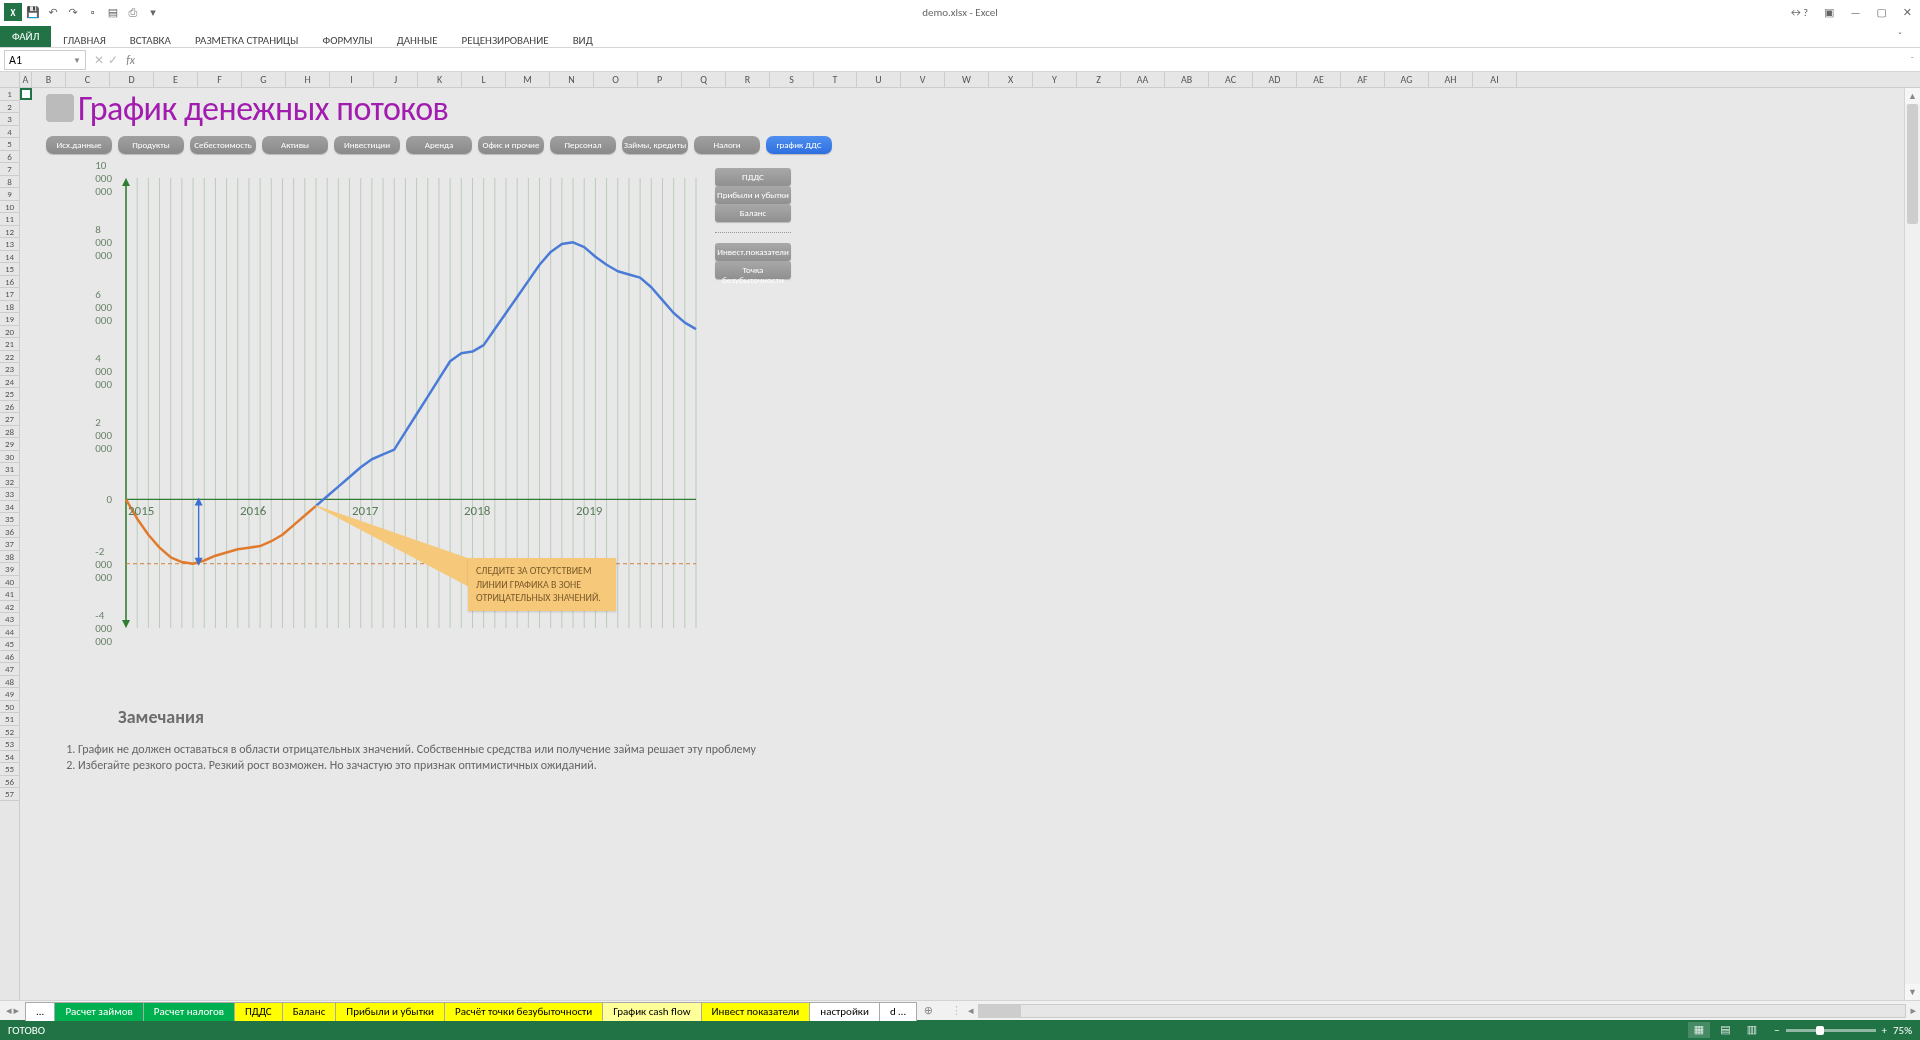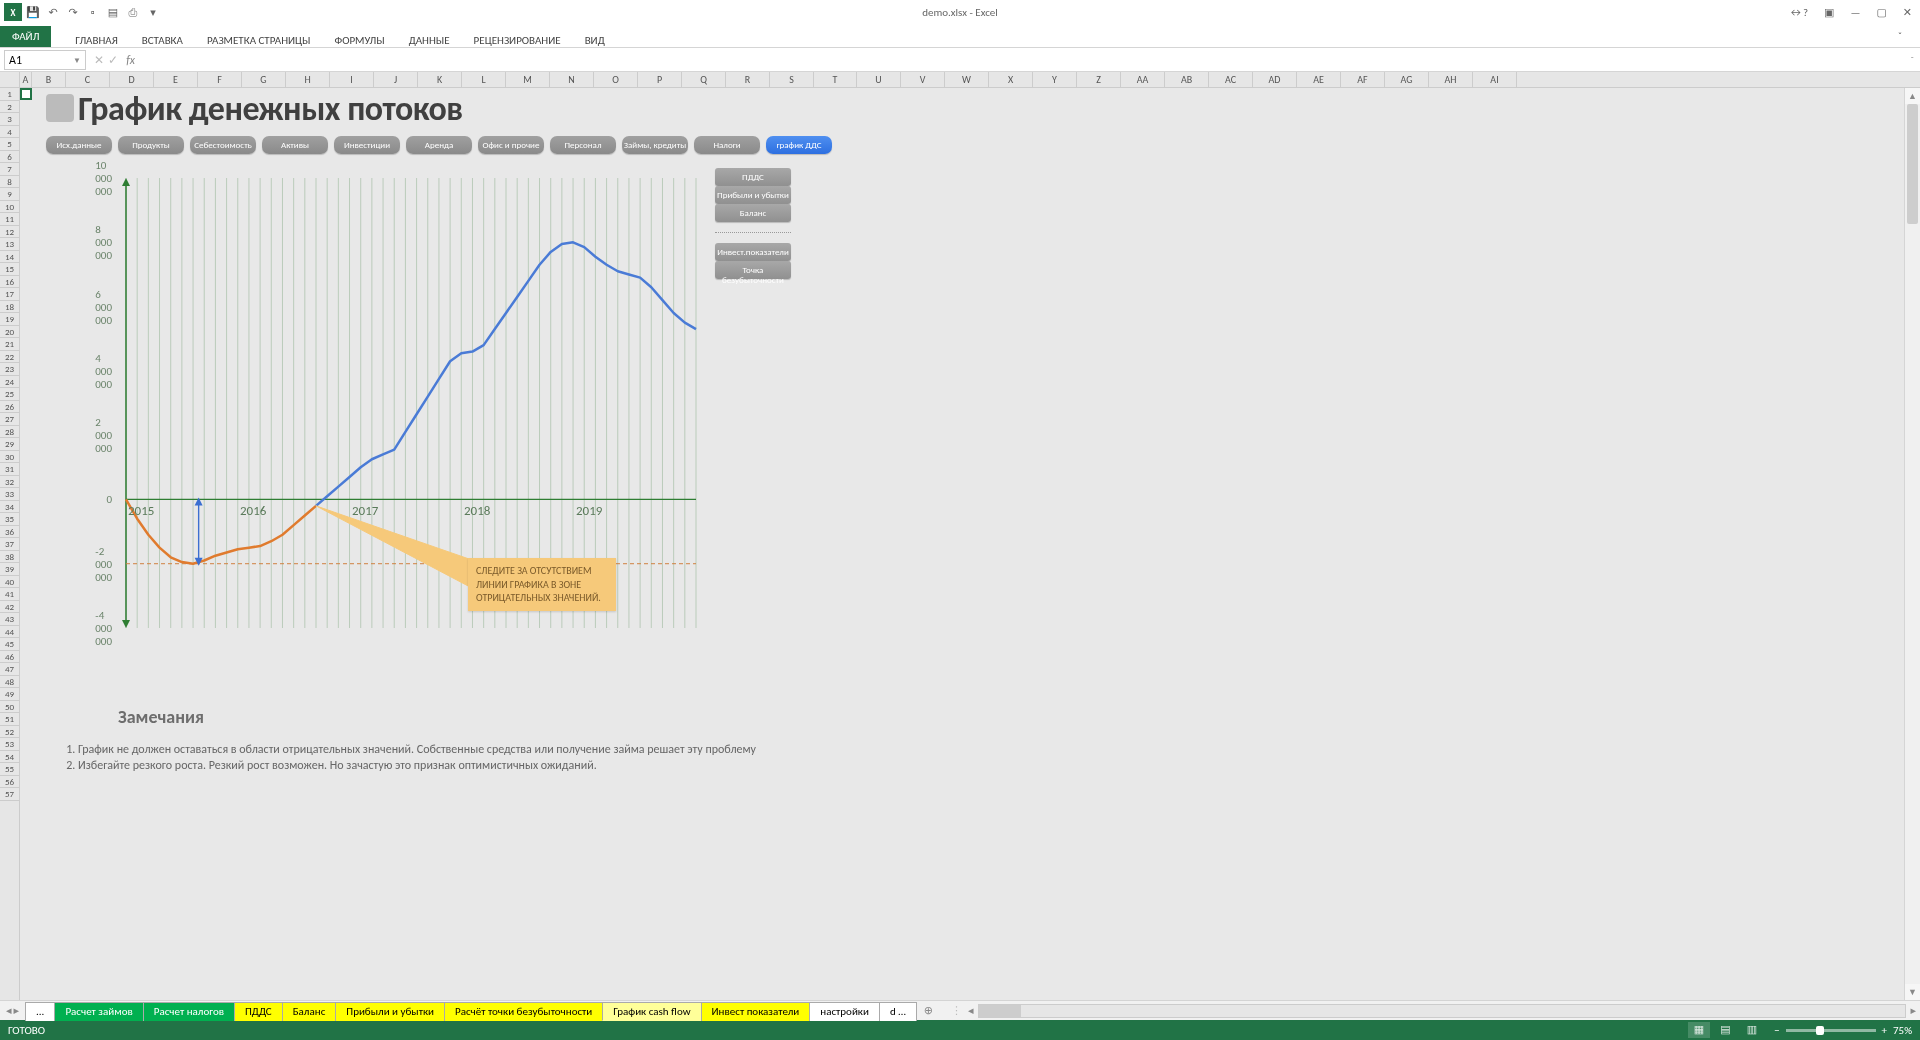--- a/index.html
+++ b/index.html
@@ -8,21 +8,21 @@
 
 .titlebar { height:24px; background:#fff; display:flex; align-items:center; font-size:11px; position:relative; }
 .titlebar .qat { display:flex; align-items:center; gap:2px; padding-left:4px; }
 .titlebar .qat span { width:18px; height:18px; display:inline-flex; align-items:center; justify-content:center; color:#666; cursor:pointer; }
 .titlebar .qat .xl { background:#217346; color:#fff; font-size:9px; font-weight:bold; padding:1px 2px; }
 .titlebar .title { position:absolute; left:50%; transform:translateX(-50%); color:#666; }
 .titlebar .winctrl { position:absolute; right:4px; display:flex; gap:8px; color:#666; }
 .titlebar .winctrl span { cursor:pointer; padding:0 4px; }
 
 
-.ribbontabs { height:24px; background:#fff; display:flex; align-items:flex-end; font-size:11px; border-bottom:1px solid #d5d5d5;gap:12px; }
+.ribbontabs { height:24px; background:#fff; display:flex; align-items:flex-end; font-size:11px; border-bottom:1px solid #d5d5d5; }
 .ribbontabs .tab { padding:4px 12px; color:#444; cursor:pointer; text-transform:uppercase; }
 .ribbontabs .tab.file { background:#217346; color:#fff; }
 .collapse-caret { position:absolute; right:18px; top:30px; color:#666; font-size:10px; cursor:pointer; }
 
 
 .fbar { height:24px; display:flex; align-items:center; border-bottom:1px solid #d5d5d5; background:#fff; font-size:12px; }
 .fbar .namebox { width:82px; height:20px; border:1px solid #ccc; margin-left:4px; padding:0 4px; display:flex; align-items:center; justify-content:space-between; }
 .fbar .namebox .dd { color:#888; font-size:8px; }
 .fbar .fxbtns { display:flex; gap:4px; margin:0 8px; color:#bbb; }
 .fbar .fxbtns span { cursor:pointer; }
@@ -40,21 +40,21 @@
 .rowhdr { width:20px; background:#e6e6e6; border-right:1px solid #ccc; font-size:9px; color:#555; }
 .rowhdr div { height:12.5px; border-bottom:1px solid #ccc; text-align:center; line-height:12px; }
 .sheet { flex:1; position:relative; background:#e8e8e8; overflow:hidden; }
 
 
 .selcell { position:absolute; left:0; top:0; width:12px; height:12px; border:2px solid #217346; background:#fff; }
 
 
 .content { position:absolute; left:0; top:0; right:0; bottom:0; }
 
-.pghdr { position:absolute; left:26px; top:0; font-size:34px; font-weight:bold; color:#404040; letter-spacing:-0.5px; }
+.pghdr { position:absolute; left:26px; top:0; font-size:34px; font-weight:normal; color:#a21caf; letter-spacing:-0.5px; }
 .pghdr .logo { display:inline-block; width:28px; height:28px; background:#bbb; border-radius:4px; vertical-align:middle; margin-right:4px; position:relative; top:-4px; }
 
 .navbtns { position:absolute; left:26px; top:48px; display:flex; gap:6px; }
 .navbtn { background:linear-gradient(#a0a0a0,#8a8a8a); color:#fff; font-size:9px; padding:4px 0; width:66px; height:18px; border-radius:7px; text-align:center; cursor:pointer; box-shadow:0 1px 1px rgba(0,0,0,.2); line-height:10px; }
 .navbtn.blue { background:linear-gradient(#4f8ff0,#2d6fe0); }
 
 .sidebtns { position:absolute; left:695px; top:80px; display:flex; flex-direction:column; gap:6px; }
 .sidebtns .sep { border-top:1px dotted #999; margin:4px 0; }
 .sidebtn { background:linear-gradient(#a8a8a8,#909090); color:#fff; font-size:9px; padding:4px 0; width:76px; height:18px; border-radius:3px; text-align:center; cursor:pointer; box-shadow:0 1px 1px rgba(0,0,0,.2); line-height:10px; }
 

